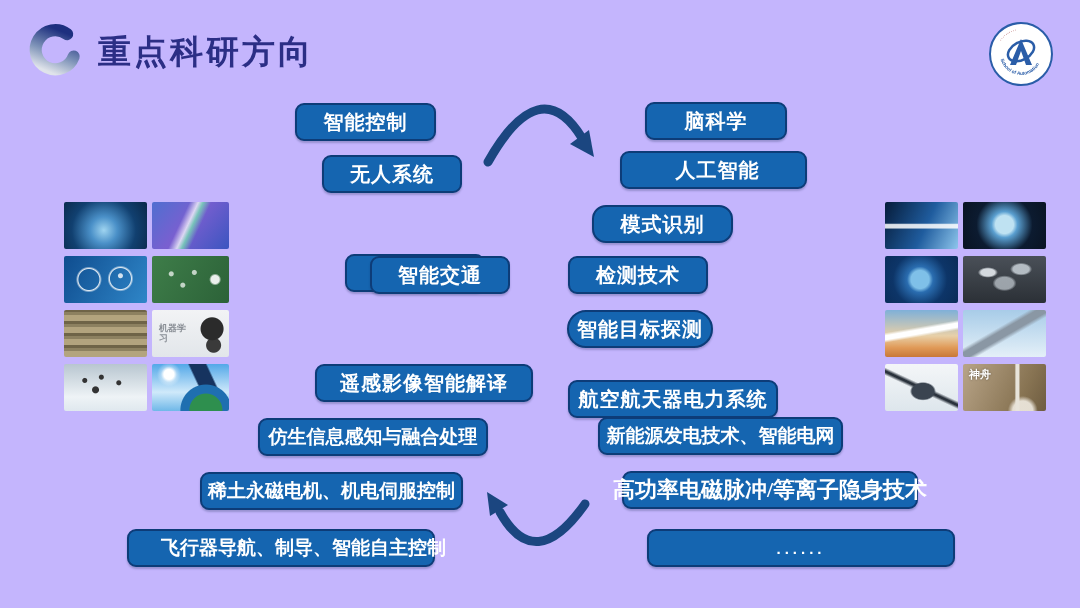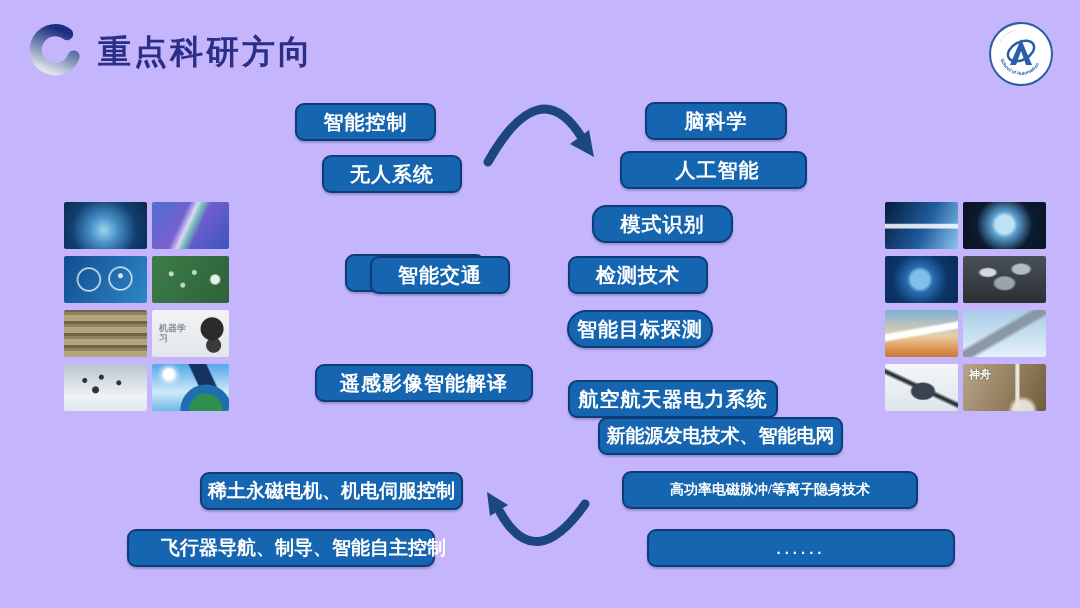--- a/index.html
+++ b/index.html
@@ -14,21 +14,21 @@
   
   .logo{position:absolute;left:988px;top:21px;width:66px;height:66px;}
 
   
   .fbox{position:absolute;height:38px;background:var(--box-fill,#1565b0);
     border:2px solid var(--box-border,#0d3c78);border-radius:9px;box-sizing:border-box;
     display:flex;align-items:center;justify-content:center;
     color:#fff;font-weight:bold;font-size:20px;letter-spacing:1px;
     box-shadow:0 2px 2px rgba(20,40,80,.25);white-space:nowrap;}
   .fbox.small{font-size:19px;letter-spacing:0;}
-  .fbox.xsmall{font-size:14px;letter-spacing:0;font-family:Liberation Serif, serif;}
+  .fbox.xsmall{font-size:22px;letter-spacing:0;font-family:Liberation Serif, serif;}
   .fbox.dots{font-size:15px;letter-spacing:4px;}
 
   
   .cycle-arrow{position:absolute;width:140px;height:78px;}
   .cycle-arrow path.arc{fill:none;stroke:var(--arrow,#1b4680);stroke-width:9;stroke-linecap:round;}
   .cycle-arrow polygon{fill:var(--arrow,#1b4680);}
 
   
   .collage{position:absolute;display:grid;grid-gap:7px 5px;}
   .collage.left{left:64px;top:202px;grid-template-columns:83px 77px;grid-auto-rows:47px;}
@@ -126,20 +126,21 @@
   <svg class="cycle-arrow" style="left:470px;top:490px;" viewBox="0 0 140 78">
     <path class="arc" d="M 115 14 Q 65 85 30 22"></path>
     <polygon points="17,2 38,15 20,26"></polygon>
   </svg>
 
   <div class="fbox" style="left:295px;top:103px;width:141px;">智能控制</div>
   <div class="fbox" style="left:322px;top:155px;width:140px;">无人系统</div>
   <div class="fbox" style="left:345px;top:206px;width:140px;margin-top:48px;">集群智能</div>
   <div class="fbox" style="left:370px;top:256px;width:140px;">智能交通</div>
   <div class="fbox" style="left:315px;top:364px;width:218px;border-radius:9px;">遥感影像智能解译</div>
+  <div class="fbox small" style="left:258px;top:418px;width:230px;">仿生信息感知与融合处理</div>
   <div class="fbox small" style="left:200px;top:472px;width:263px;">稀土永磁电机、机电伺服控制</div>
   <div class="fbox small" style="left:127px;top:529px;width:308px;padding-left:45px;">飞行器导航、制导、智能自主控制</div>
 
   <div class="fbox" style="left:645px;top:102px;width:142px;">脑科学</div>
   <div class="fbox" style="left:620px;top:151px;width:187px;padding-left:8px;">人工智能</div>
   <div class="fbox" style="left:592px;top:205px;width:141px;border-radius:14px;">模式识别</div>
   <div class="fbox" style="left:568px;top:256px;width:140px;">检测技术</div>
   <div class="fbox" style="left:567px;top:310px;width:146px;border-radius:19px;">智能目标探测</div>
   <div class="fbox" style="left:568px;top:364px;width:210px;margin-top:16px;">航空航天器电力系统</div>
   <div class="fbox small" style="left:598px;top:417px;width:245px;">新能源发电技术、智能电网</div>

